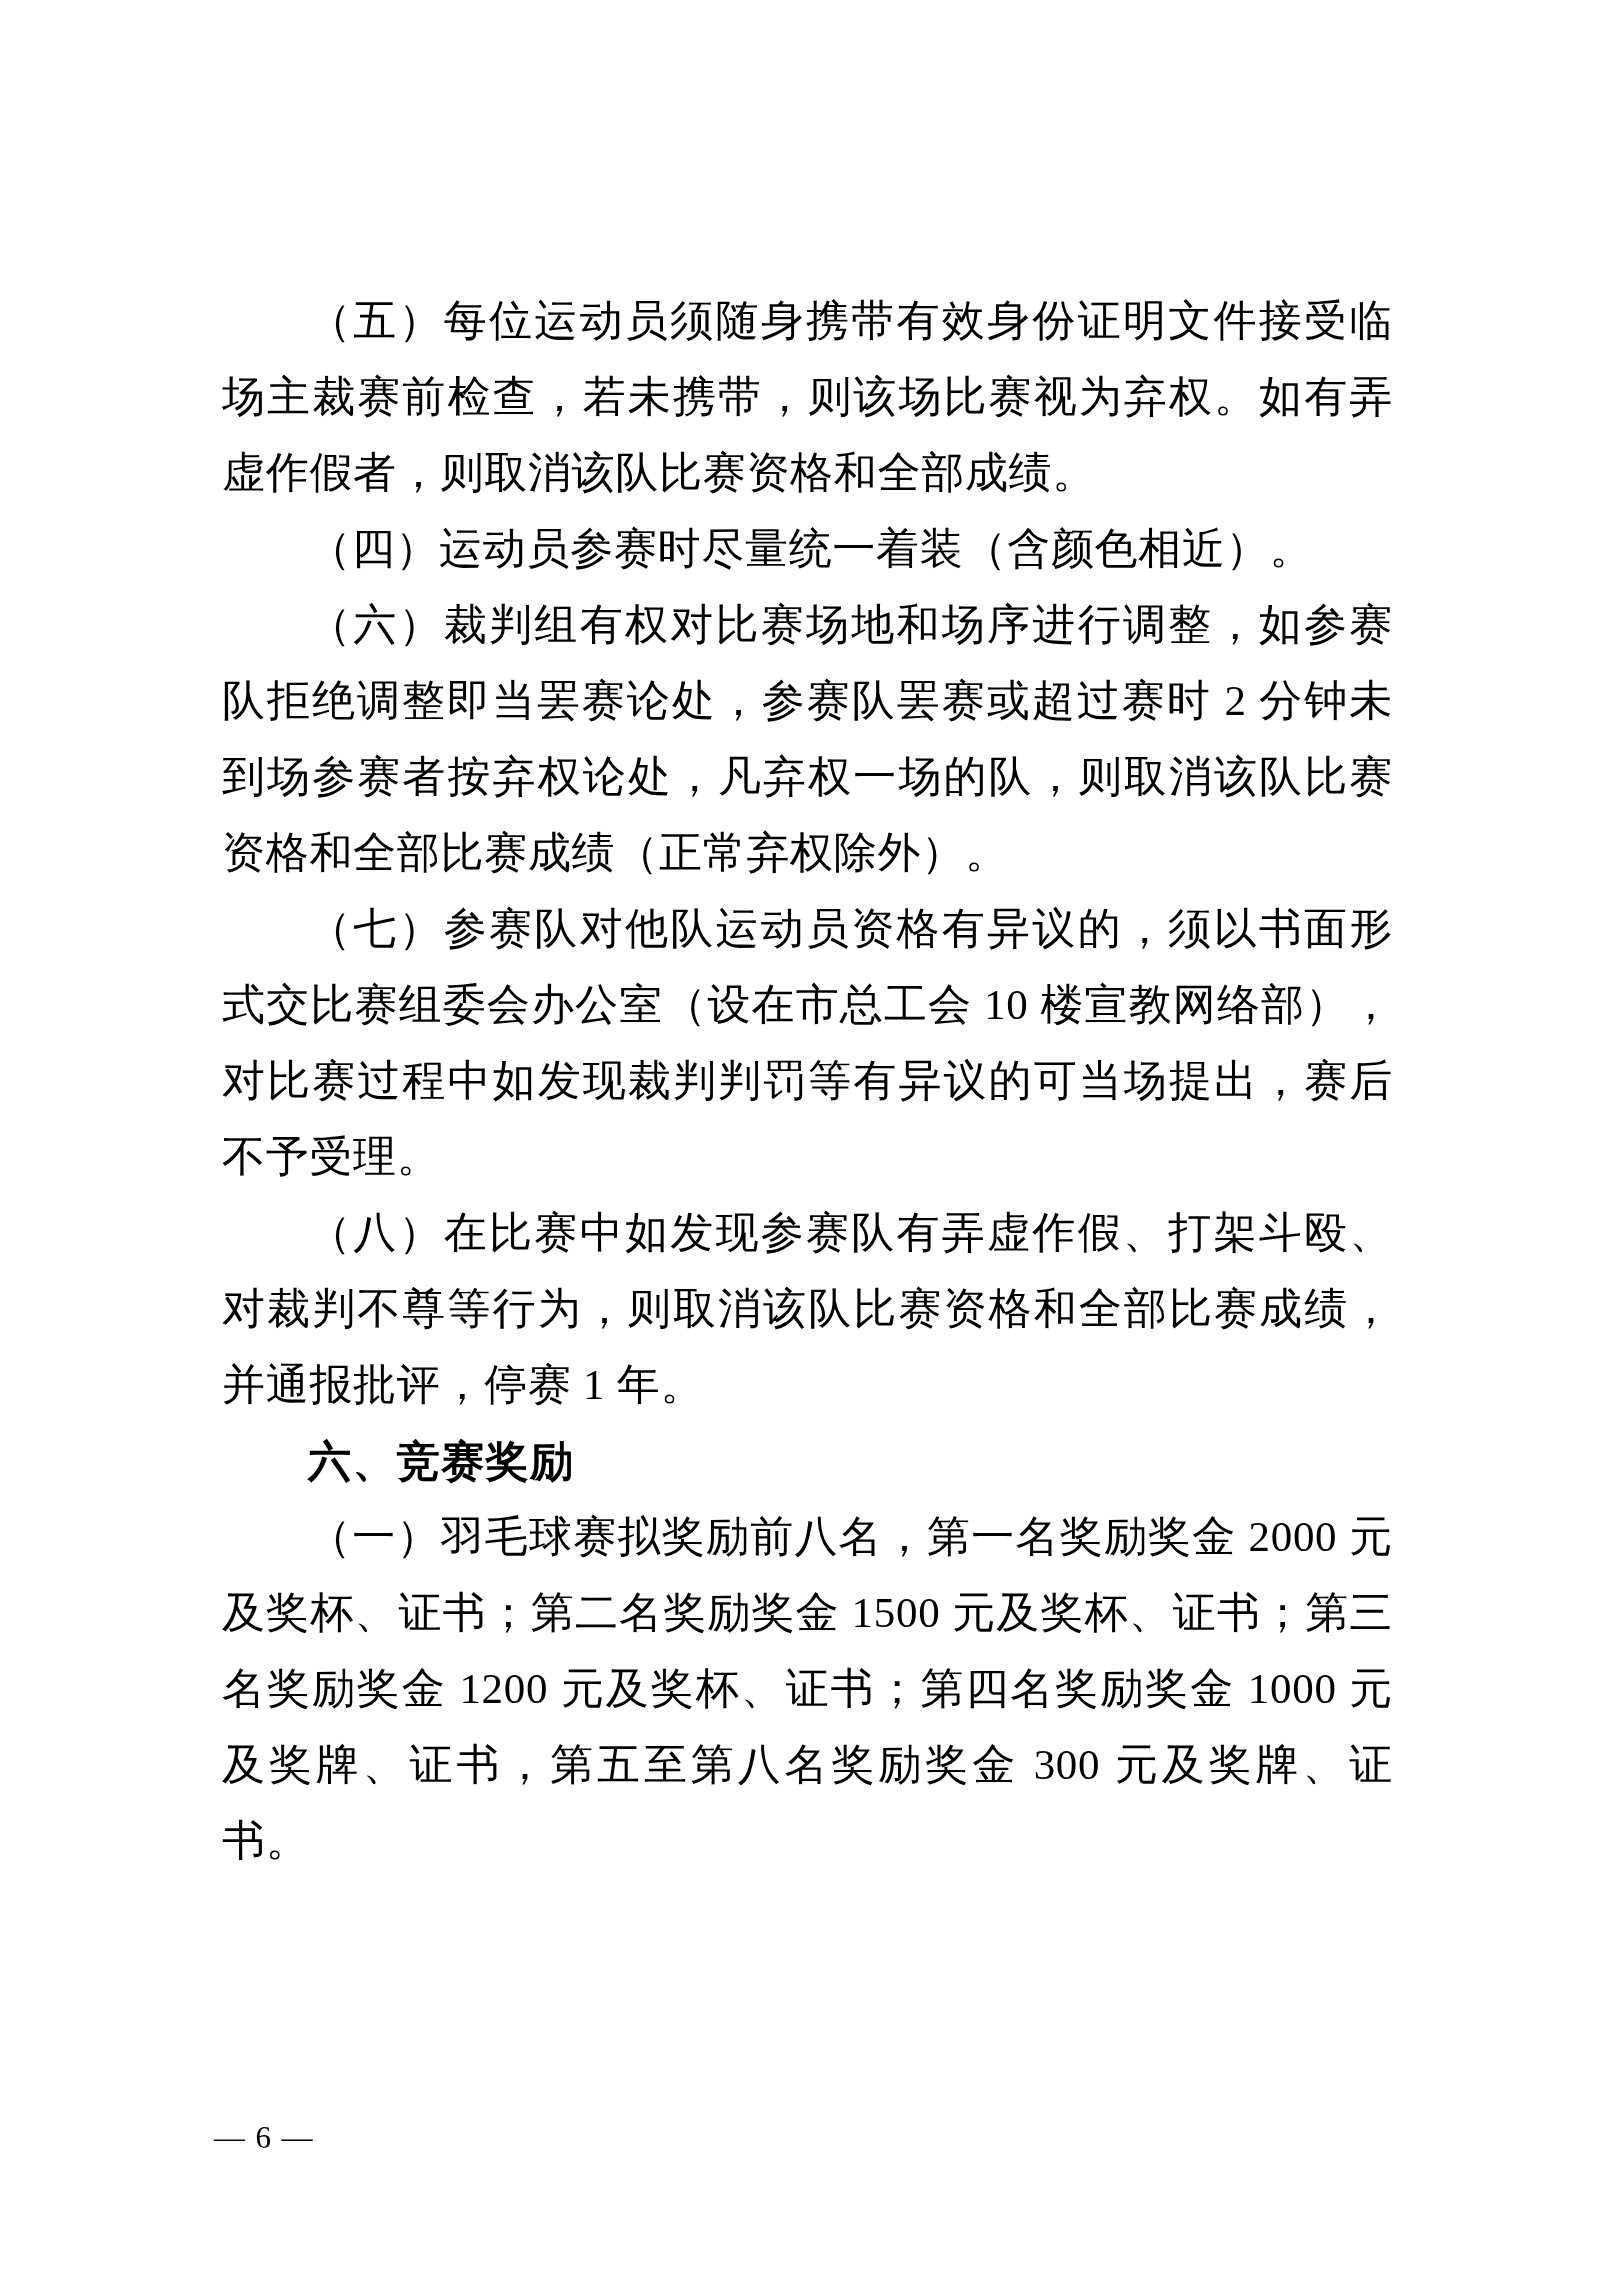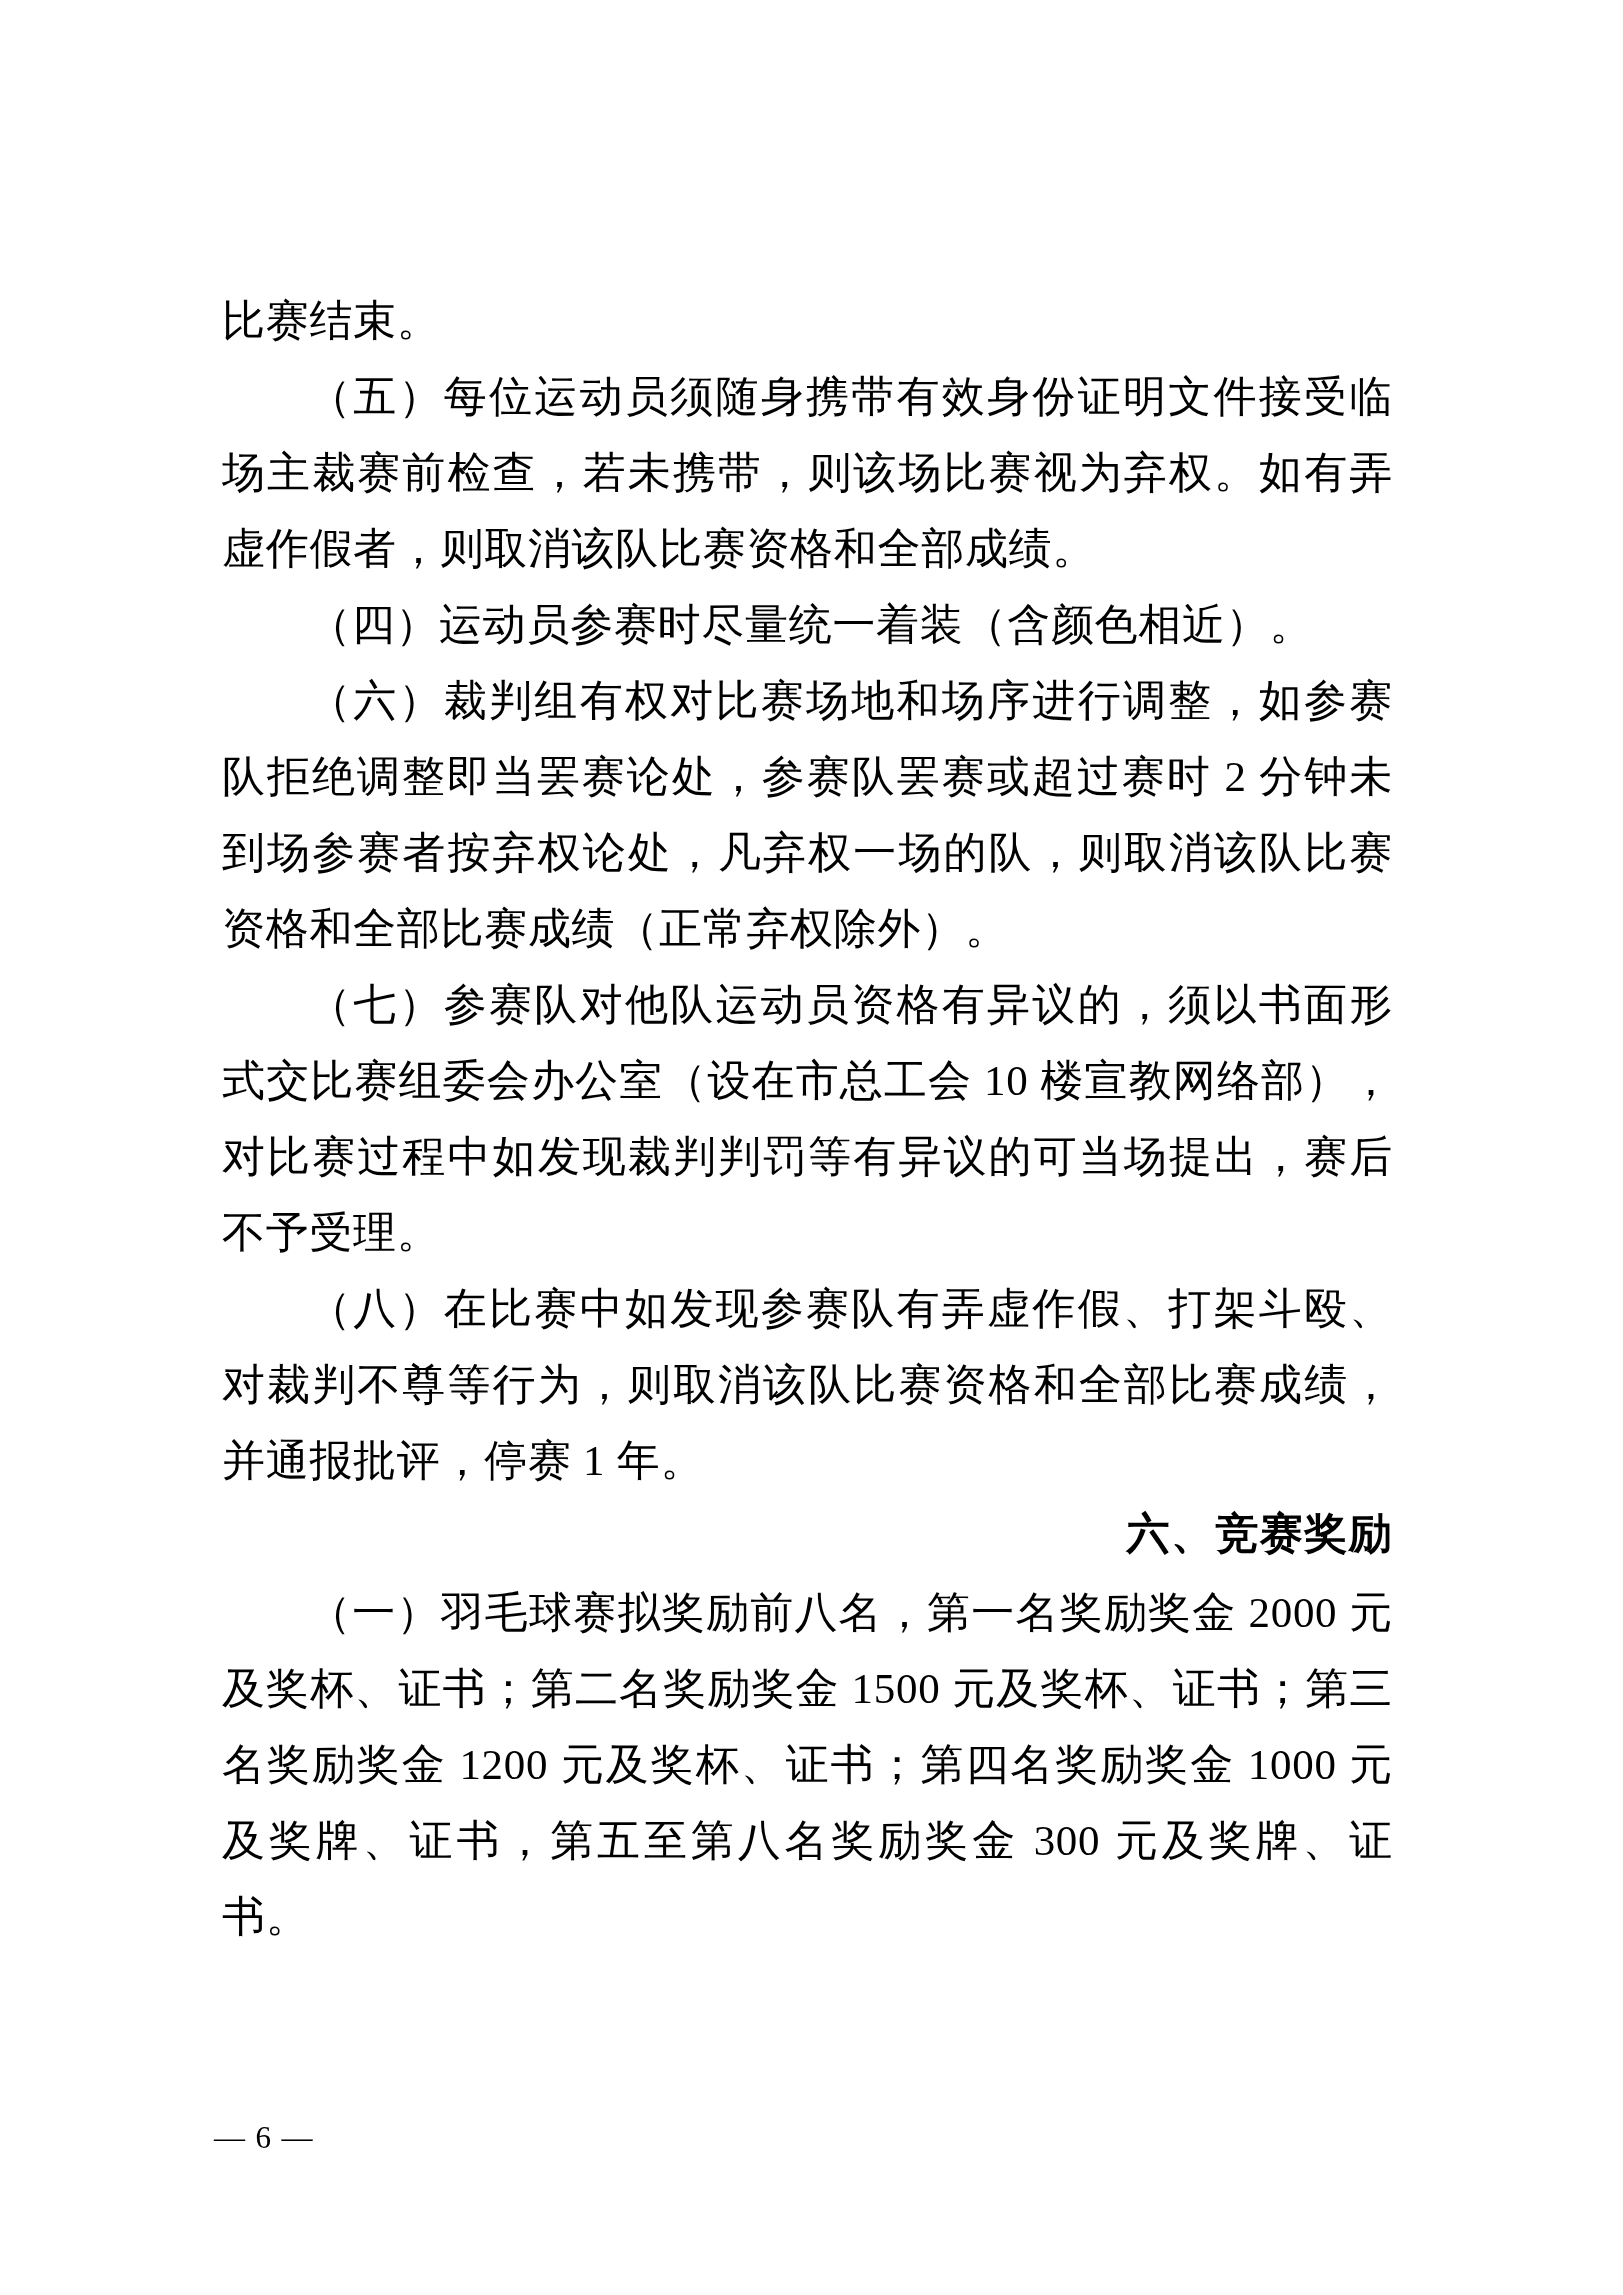--- a/index.html
+++ b/index.html
@@ -33,42 +33,41 @@
     line-height: 76px;
     text-align: justify;
     letter-spacing: 0.7px;
     font-family: "Liberation Serif", "DejaVu Serif", serif;
     font-weight: normal;
   }
   .content p.indent {
     text-indent: 2em;
   }
   .content p.heading {
-    font-family: Liberation Mono, monospace;
+    font-family: Liberation Sans, sans-serif;
     font-weight: bold;
-    text-align: right;
+    text-align: left;
     letter-spacing: 1.4px;
   }
   .footer {
     position: absolute;
     left: 214px;
     top: 2117px;
     font-size: 31px;
     line-height: 41px;
     letter-spacing: 1.4px;
     font-family: "Liberation Serif", "DejaVu Serif", serif;
     color: #000000;
   }
 </style>
 </head>
 <body>
 
 <div class="page">
   <div class="content" id="doc-body">
-      <p>比赛结束。</p>
       <p class="indent">（五）每位运动员须随身携带有效身份证明文件接受临场主裁赛前检查，若未携带，则该场比赛视为弃权。如有弄虚作假者，则取消该队比赛资格和全部成绩。</p>
       <p class="indent">（四）运动员参赛时尽量统一着装（含颜色相近）。</p>
       <p class="indent">（六）裁判组有权对比赛场地和场序进行调整，如参赛队拒绝调整即当罢赛论处，参赛队罢赛或超过赛时 2 分钟未到场参赛者按弃权论处，凡弃权一场的队，则取消该队比赛资格和全部比赛成绩（正常弃权除外）。</p>
       <p class="indent">（七）参赛队对他队运动员资格有异议的，须以书面形式交比赛组委会办公室（设在市总工会 10 楼宣教网络部），对比赛过程中如发现裁判判罚等有异议的可当场提出，赛后不予受理。</p>
       <p class="indent">（八）在比赛中如发现参赛队有弄虚作假、打架斗殴、对裁判不尊等行为，则取消该队比赛资格和全部比赛成绩，并通报批评，停赛 1 年。</p>
       <p class="indent heading">六、竞赛奖励</p>
       <p class="indent">（一）羽毛球赛拟奖励前八名，第一名奖励奖金 2000 元及奖杯、证书；第二名奖励奖金 1500 元及奖杯、证书；第三名奖励奖金 1200 元及奖杯、证书；第四名奖励奖金 1000 元及奖牌、证书，第五至第八名奖励奖金 300 元及奖牌、证书。</p>
     </div>
   <div class="footer">— 6 —</div>
 </div>

